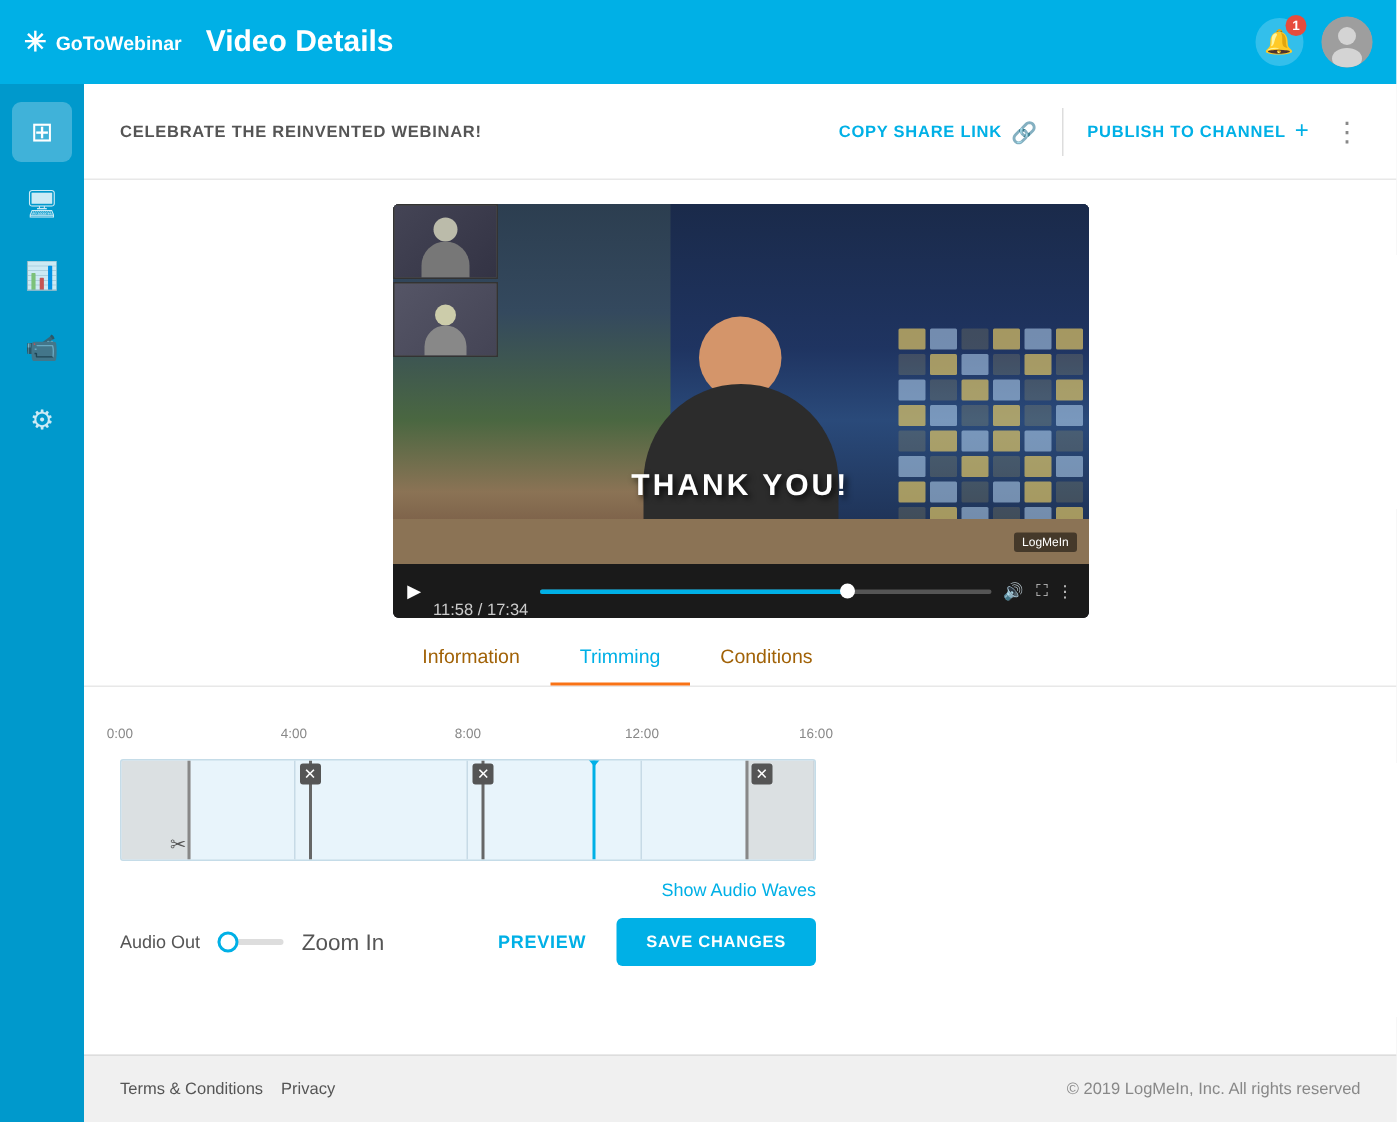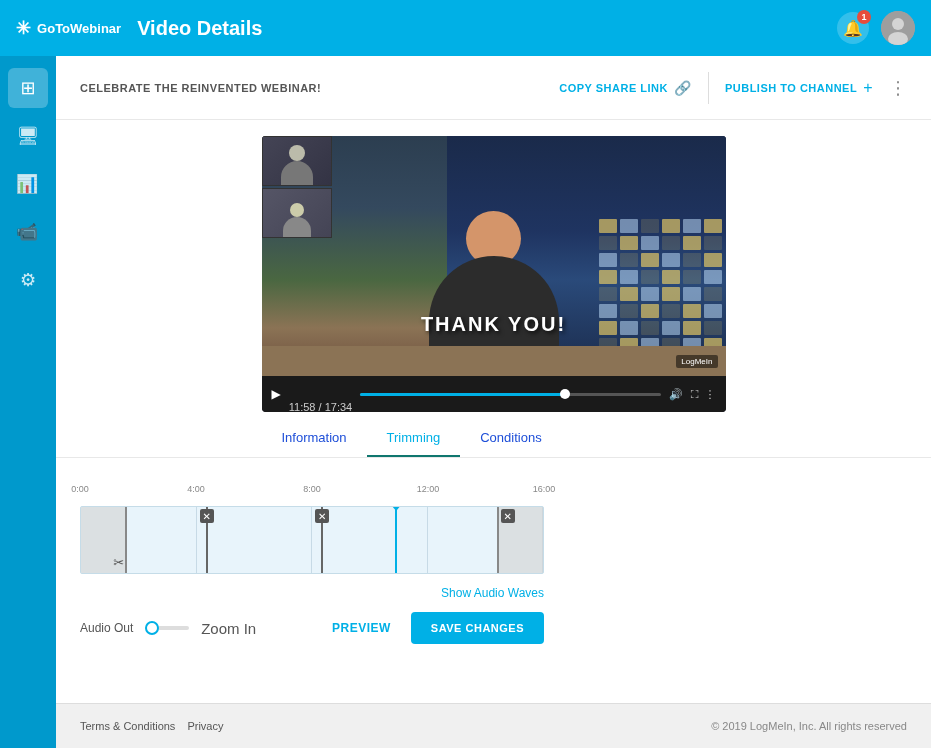--- a/index.html
+++ b/index.html
@@ -224,28 +224,28 @@
       justify-content: center;
     }
     .tabs-inner {
       display: flex;
       gap: 0;
       width: 464px;
     }
     .tab {
       padding: 10px 20px;
       font-size: 13px;
-      color: #1d4ed8;
+      color: #a16207;
       cursor: pointer;
       border-bottom: 2px solid transparent;
       text-decoration: none;
     }
     .tab.active {
       color: #00b0e6;
-      border-bottom: 2px solid #0f766e;
+      border-bottom: 2px solid #f97316;
     }
 
     
     .trimming-section {
       padding: 16px 24px;
       display: flex;
       flex-direction: column;
       align-items: flex-start;
       gap: 12px;
     }

